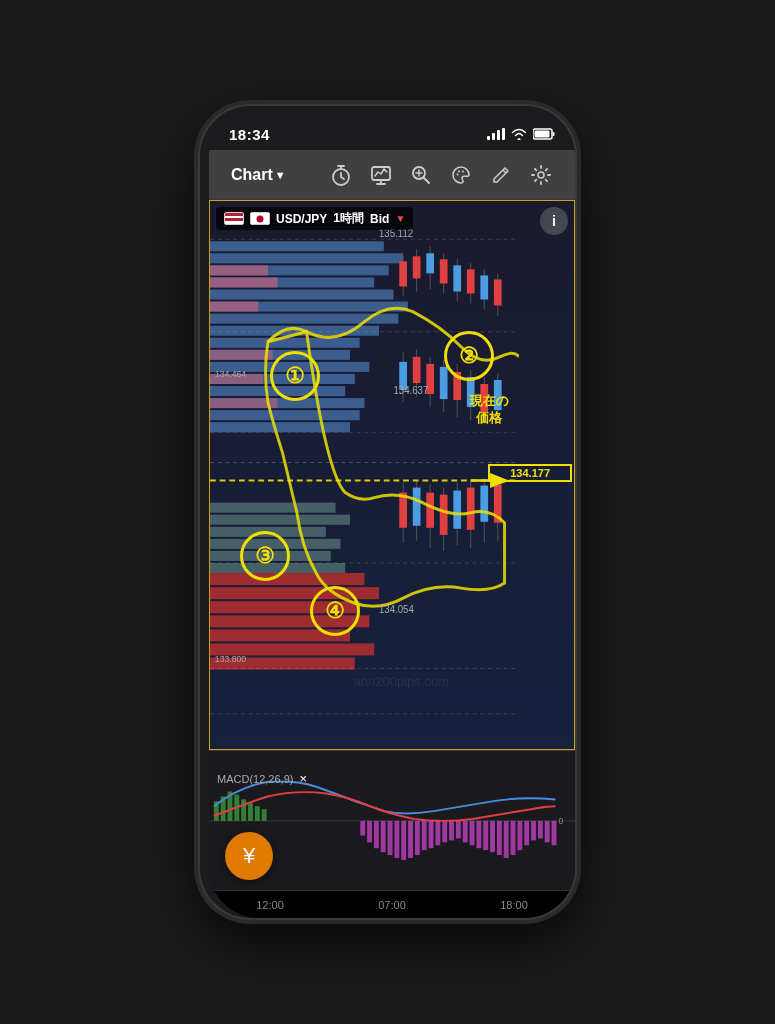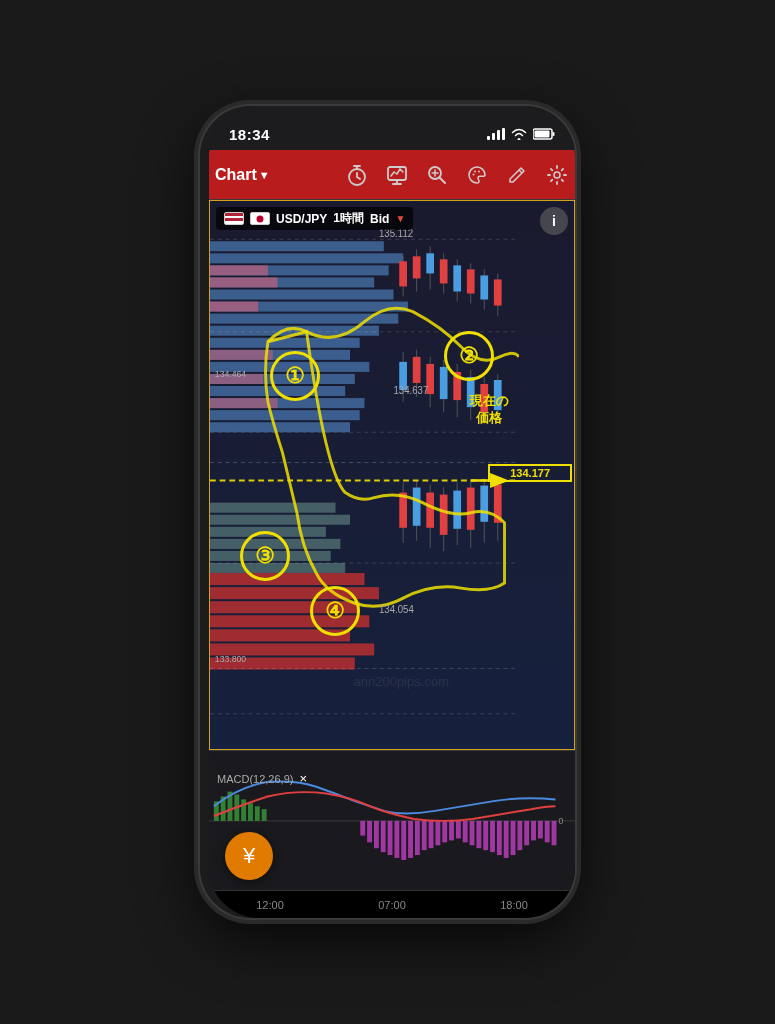--- a/index.html
+++ b/index.html
@@ -76,25 +76,25 @@
     }
 
     .signal-bar {
       width: 3px;
       background: #fff;
       border-radius: 1px;
     }
 
     
     .toolbar {
-      background: #b91c1c;
+      background: #404040;
       height: 50px;
       display: flex;
       align-items: center;
-      padding: 0 0;
+      padding: 0 16px;
       gap: 8px;
       border-bottom: 1px solid #3a3a3a;
     }
 
     .toolbar-item {
       display: flex;
       align-items: center;
       justify-content: center;
       color: #fff;
       cursor: pointer;

